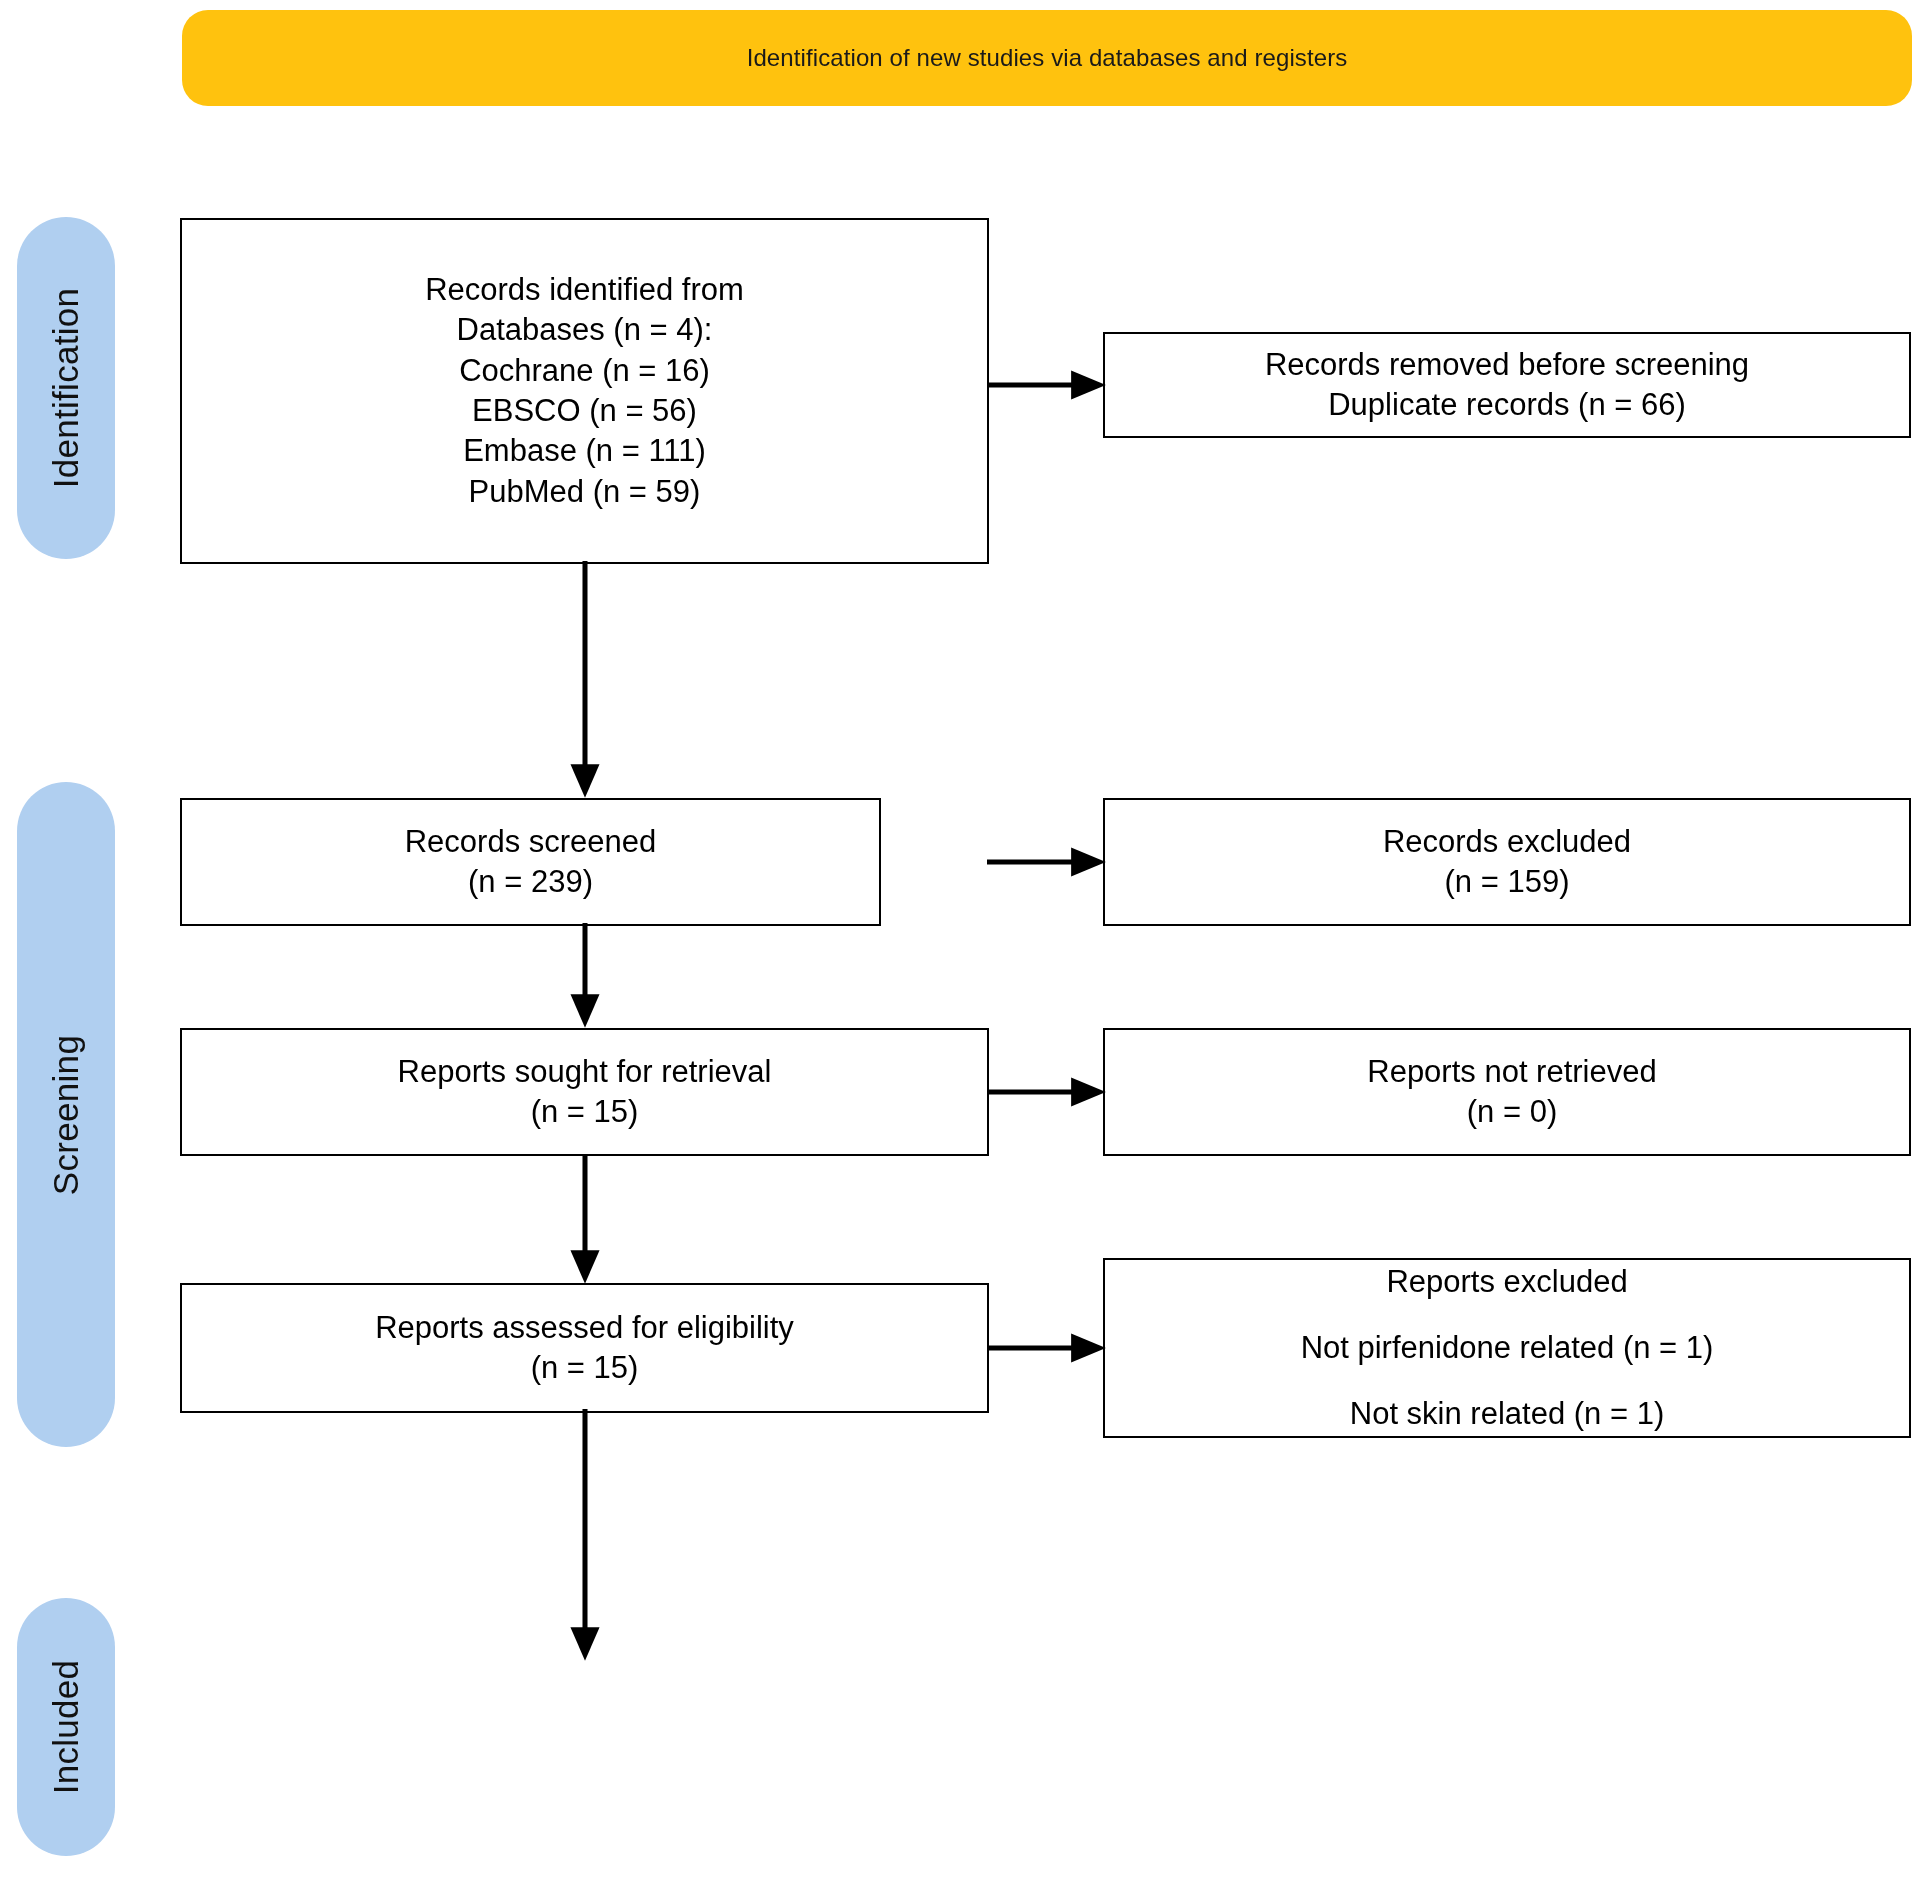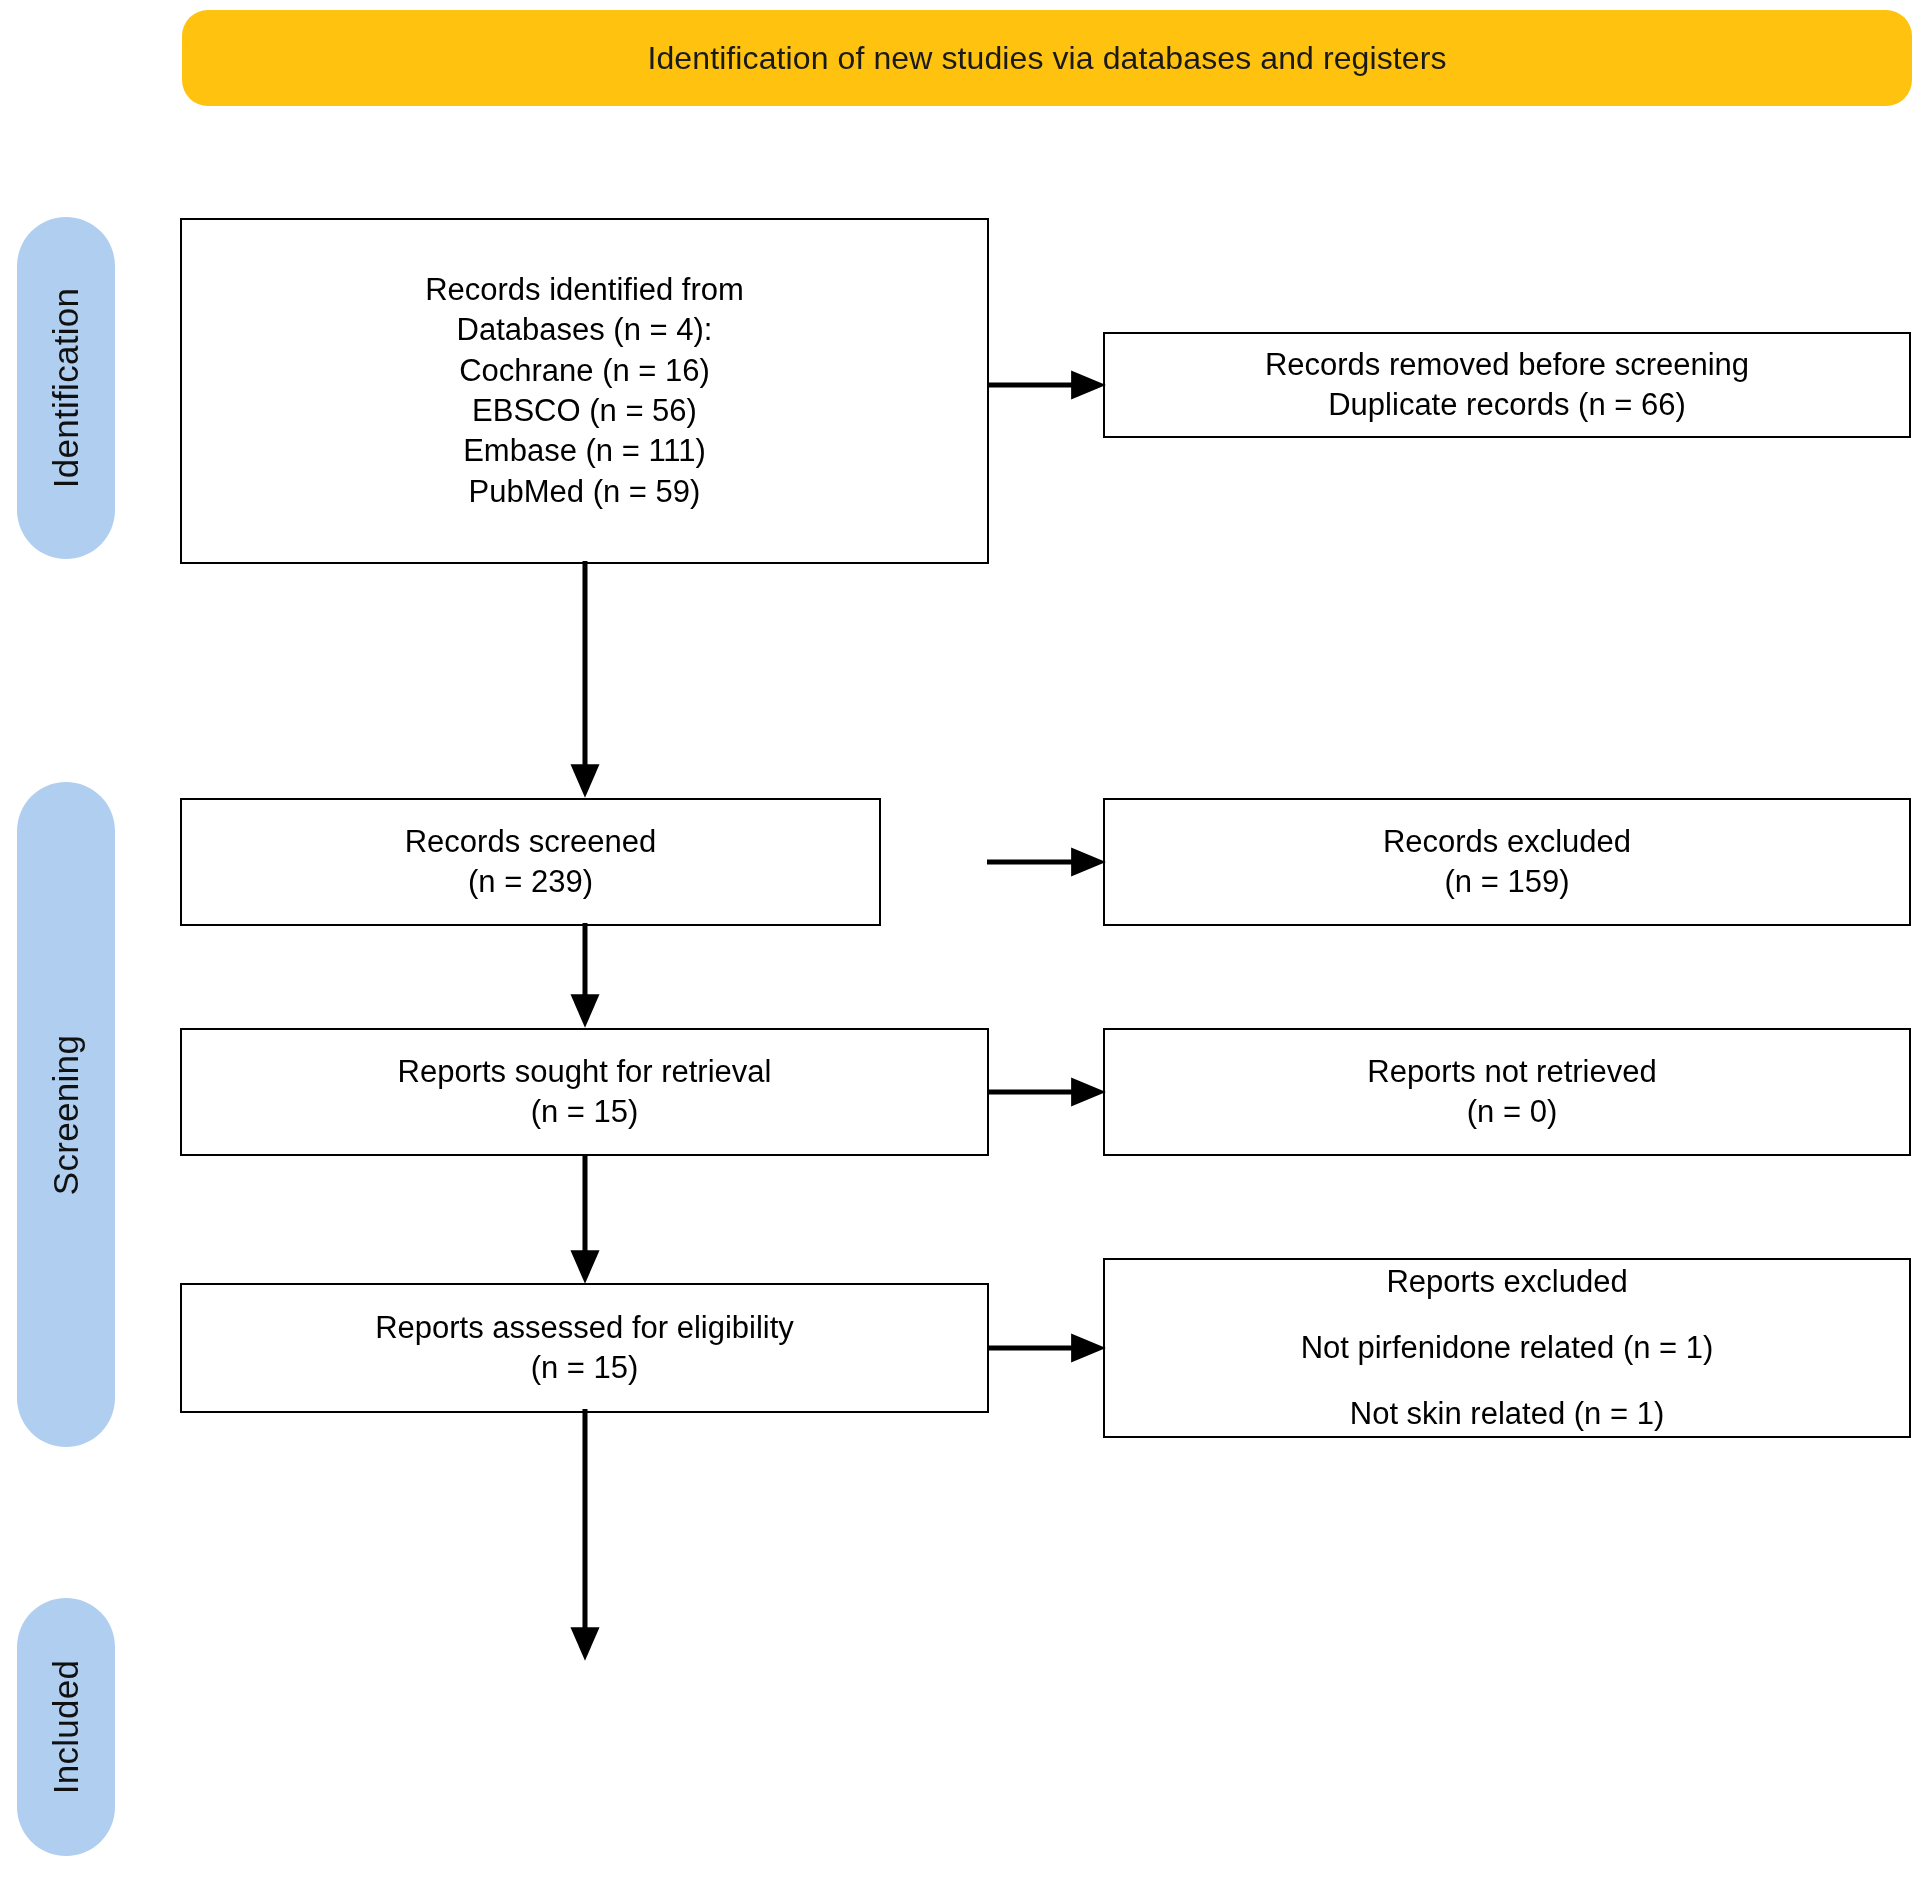--- a/index.html
+++ b/index.html
@@ -27,21 +27,21 @@
     top: 10px;
     width: 1730px;
     height: 96px;
     background: var(--amber, #FFC20E);
     border-radius: 26px;
     display: flex;
     align-items: center;
     justify-content: center;
   }
   .banner-text {
-    font-size: 32px;
+    font-size: 24px;
     color: #1a1a1a;
     letter-spacing: 0.1px;
     white-space: nowrap;
   }
 
   
   .pill {
     position: absolute;
     background: var(--pill, #B0CFF0);
     border-radius: 49px;

